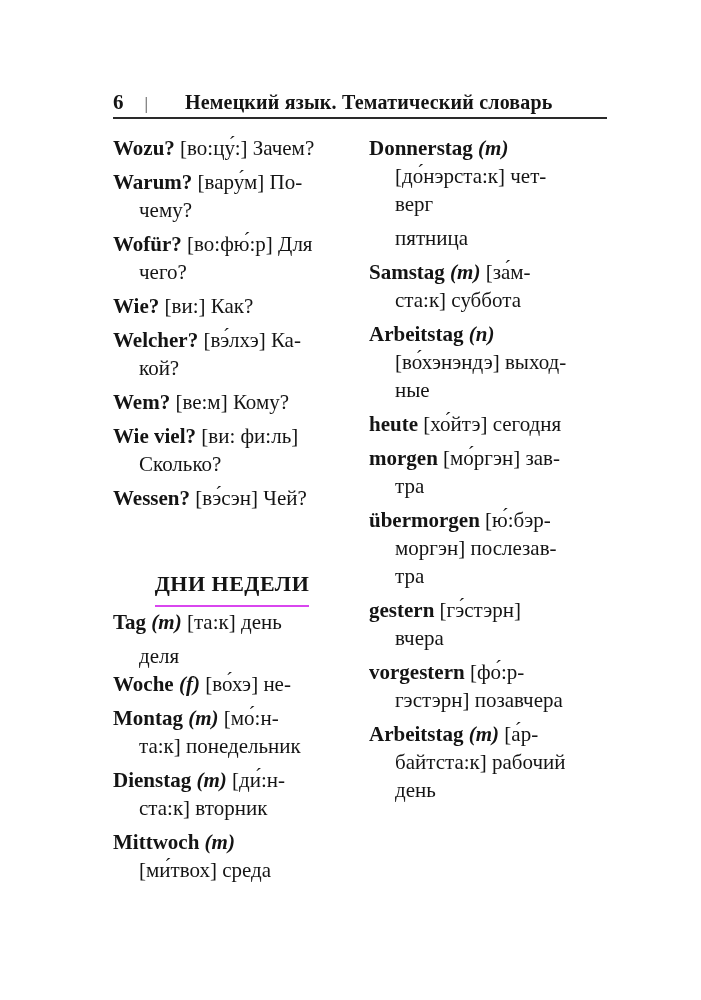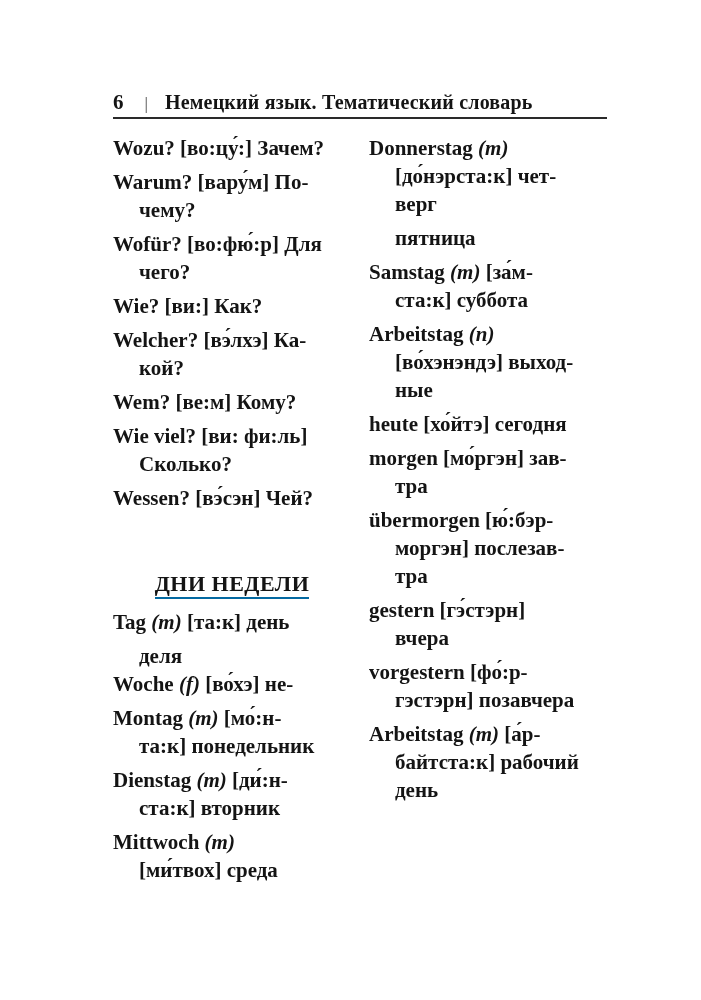--- a/index.html
+++ b/index.html
@@ -11,21 +11,21 @@
     overflow: hidden;
   }
   .page { position: relative; width: 701px; height: 1000px; background: #fff; }
 
   .page-header {
     position: absolute; left: 113px; top: 90px; width: 494px;
     font-size: 20px; line-height: 24px; white-space: nowrap;
   }
   .page-number { font-weight: bold; font-size: 21px; }
   .header-sep { font-weight: normal; color: #444; margin: 0 17px 0 21px; font-size: 17px; }
-  .book-title { font-weight: bold; letter-spacing: 0.2px; }
+  .book-title { font-weight: bold; letter-spacing: 0.2px; margin-left: 20px; }
 
   .header-rule {
     position: absolute; left: 113px; top: 117px; width: 494px; height: 2px;
     background: #2a2a2a;
   }
 
   .columns {
     position: absolute; left: 113px; top: 134px; width: 494px;
     display: flex; gap: 18px;
   }
@@ -33,29 +33,29 @@
 
   .entry {
     font-size: 21px; line-height: 28px;
     margin: 0 0 6px 0;
   }
   .line { white-space: nowrap; }
   .line.cont { padding-left: 26px; }
 
   .b  { font-weight: bold; }
   .bi { font-weight: bold; font-style: italic; }
-  .r  { font-weight: bold; text-align: center; }
+  .r  { font-weight: normal; text-align: center; }
 
   .section-heading {
     text-align: center;
     margin: 58px 0 10px 0;
     font-size: 22px; line-height: 28px; font-weight: bold;
     letter-spacing: 0.5px;
   }
-  .section-heading span { border-bottom: 2px solid #0369a1; padding-bottom: 1px; margin-top: 13px; }
+  .section-heading span { border-bottom: 2px solid #d946ef; padding-bottom: 9px; margin-top: 13px; }
 </style>
 </head>
 <body>
 
 <div class="page">
   <div class="page-header">
     <span class="page-number">6</span><span class="header-sep">|</span><span class="book-title">Немецкий язык. Тематический словарь</span>
   </div>
   <div class="header-rule"></div>
 

